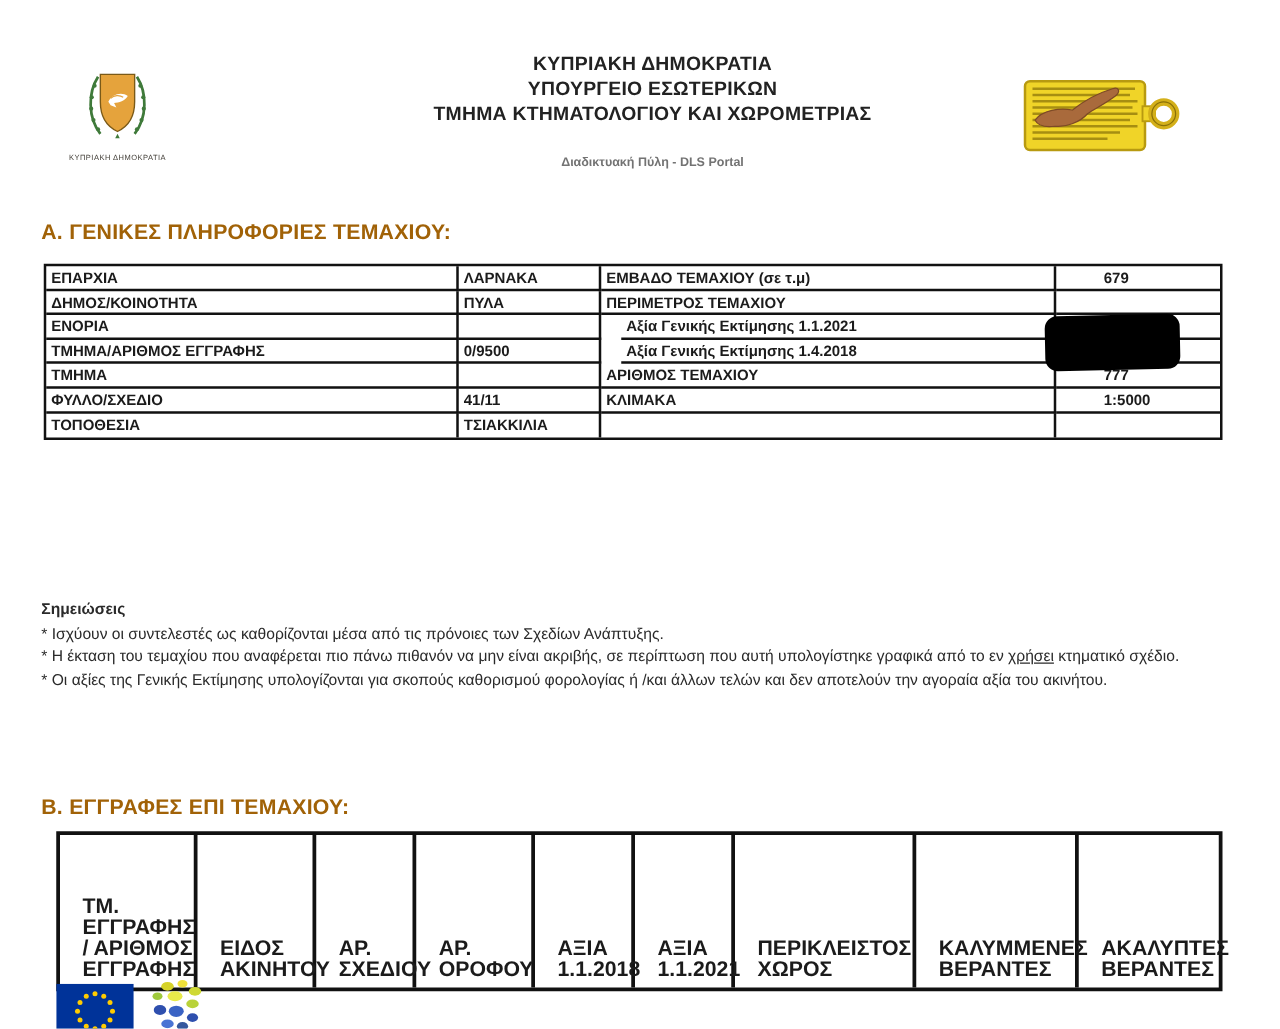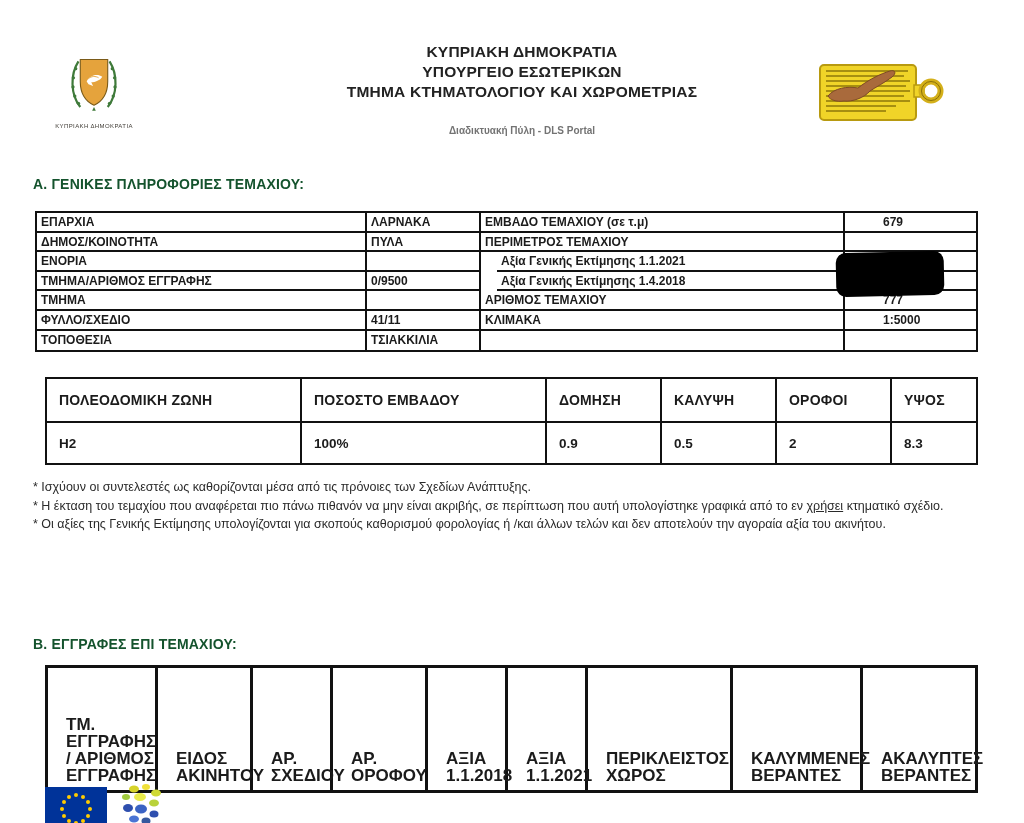--- a/index.html
+++ b/index.html
@@ -8,21 +8,21 @@
     font-family:Liberation Sans, sans-serif;color:#1c1c1c;
   }
   
   .coat{position:absolute;left:46px;top:54px;width:96px;text-align:center;}
   .coat-caption{font-size:6px;letter-spacing:.4px;color:#44403a;margin-top:1px;white-space:nowrap;}
   .head-text{position:absolute;left:242px;top:42px;width:560px;text-align:center;}
   .head-line{font-size:15.5px;font-weight:700;line-height:20px;letter-spacing:.2px;color:#222;}
   .portal-line{margin-top:23px;font-size:10px;font-weight:700;color:#737373;}
   .dls-logo{position:absolute;left:818px;top:58px;width:128px;height:70px;}
   
-  .sec-title{position:absolute;left:33px;font-size:14px;font-weight:700;letter-spacing:.2px;color:#14532d;}
+  .sec-title{position:absolute;left:33px;font-size:17px;font-weight:700;letter-spacing:.2px;color:#a16207;}
   
   .tableA{
     position:absolute;left:35px;top:211px;width:943px;box-sizing:border-box;
     border:2px solid #111;display:grid;
     grid-template-columns:330px 114px 364px 131px;
     grid-template-rows:repeat(7,19.6px);
   }
   .tableA .cell{
     box-sizing:border-box;border-right:2px solid #111;border-bottom:2px solid #111;
     font-size:12px;font-weight:700;padding:1px 4px 0 4px;line-height:16px;
@@ -156,36 +156,23 @@
     <div class="cell">ΚΛΙΜΑΚΑ</div>
     <div class="cell lastcol">1:5000</div>
 
     <div class="cell lastrow">ΤΟΠΟΘΕΣΙΑ</div>
     <div class="cell lastrow">ΤΣΙΑΚΚΙΛΙΑ</div>
     <div class="cell lastrow"></div>
     <div class="cell lastrow lastcol"></div>
   </div>
   <div class="redaction"></div>
 
-  <div class="tableZ">
-    <div class="cell hdr">ΠΟΛΕΟΔΟΜΙΚΗ ΖΩΝΗ</div>
-    <div class="cell hdr">ΠΟΣΟΣΤΟ ΕΜΒΑΔΟΥ</div>
-    <div class="cell hdr">ΔΟΜΗΣΗ</div>
-    <div class="cell hdr">ΚΑΛΥΨΗ</div>
-    <div class="cell hdr">ΟΡΟΦΟΙ</div>
-    <div class="cell hdr lastcol">ΥΨΟΣ</div>
-    <div class="cell val">Η2</div>
-    <div class="cell val">100%</div>
-    <div class="cell val">0.9</div>
-    <div class="cell val">0.5</div>
-    <div class="cell val">2</div>
-    <div class="cell val lastcol">8.3</div>
-  </div>
 
   <div class="notes">
+    <div class="ntitle">Σημειώσεις</div>
     <div><span>* Ισχύουν οι συντελεστές ως καθορίζονται μέσα από τις πρόνοιες των Σχεδίων Ανάπτυξης.</span></div>
     <div><span>* Η έκταση του τεμαχίου που αναφέρεται πιο πάνω πιθανόν να μην είναι ακριβής, σε περίπτωση που αυτή υπολογίστηκε γραφικά από το εν </span><span class="uline">χρήσει</span><span> κτηματικό σχέδιο.</span></div>
     <div><span>* Οι αξίες της Γενικής Εκτίμησης υπολογίζονται για σκοπούς καθορισμού φορολογίας ή /και άλλων τελών και δεν αποτελούν την αγοραία αξία του ακινήτου.</span></div>
   </div>
 
   <div class="sec-title" style="top:636px;">Β. ΕΓΓΡΑΦΕΣ ΕΠΙ ΤΕΜΑΧΙΟΥ:</div>
 
   <div class="tableB">
     <div class="cell">ΤΜ.
 ΕΓΓΡΑΦΗΣ

